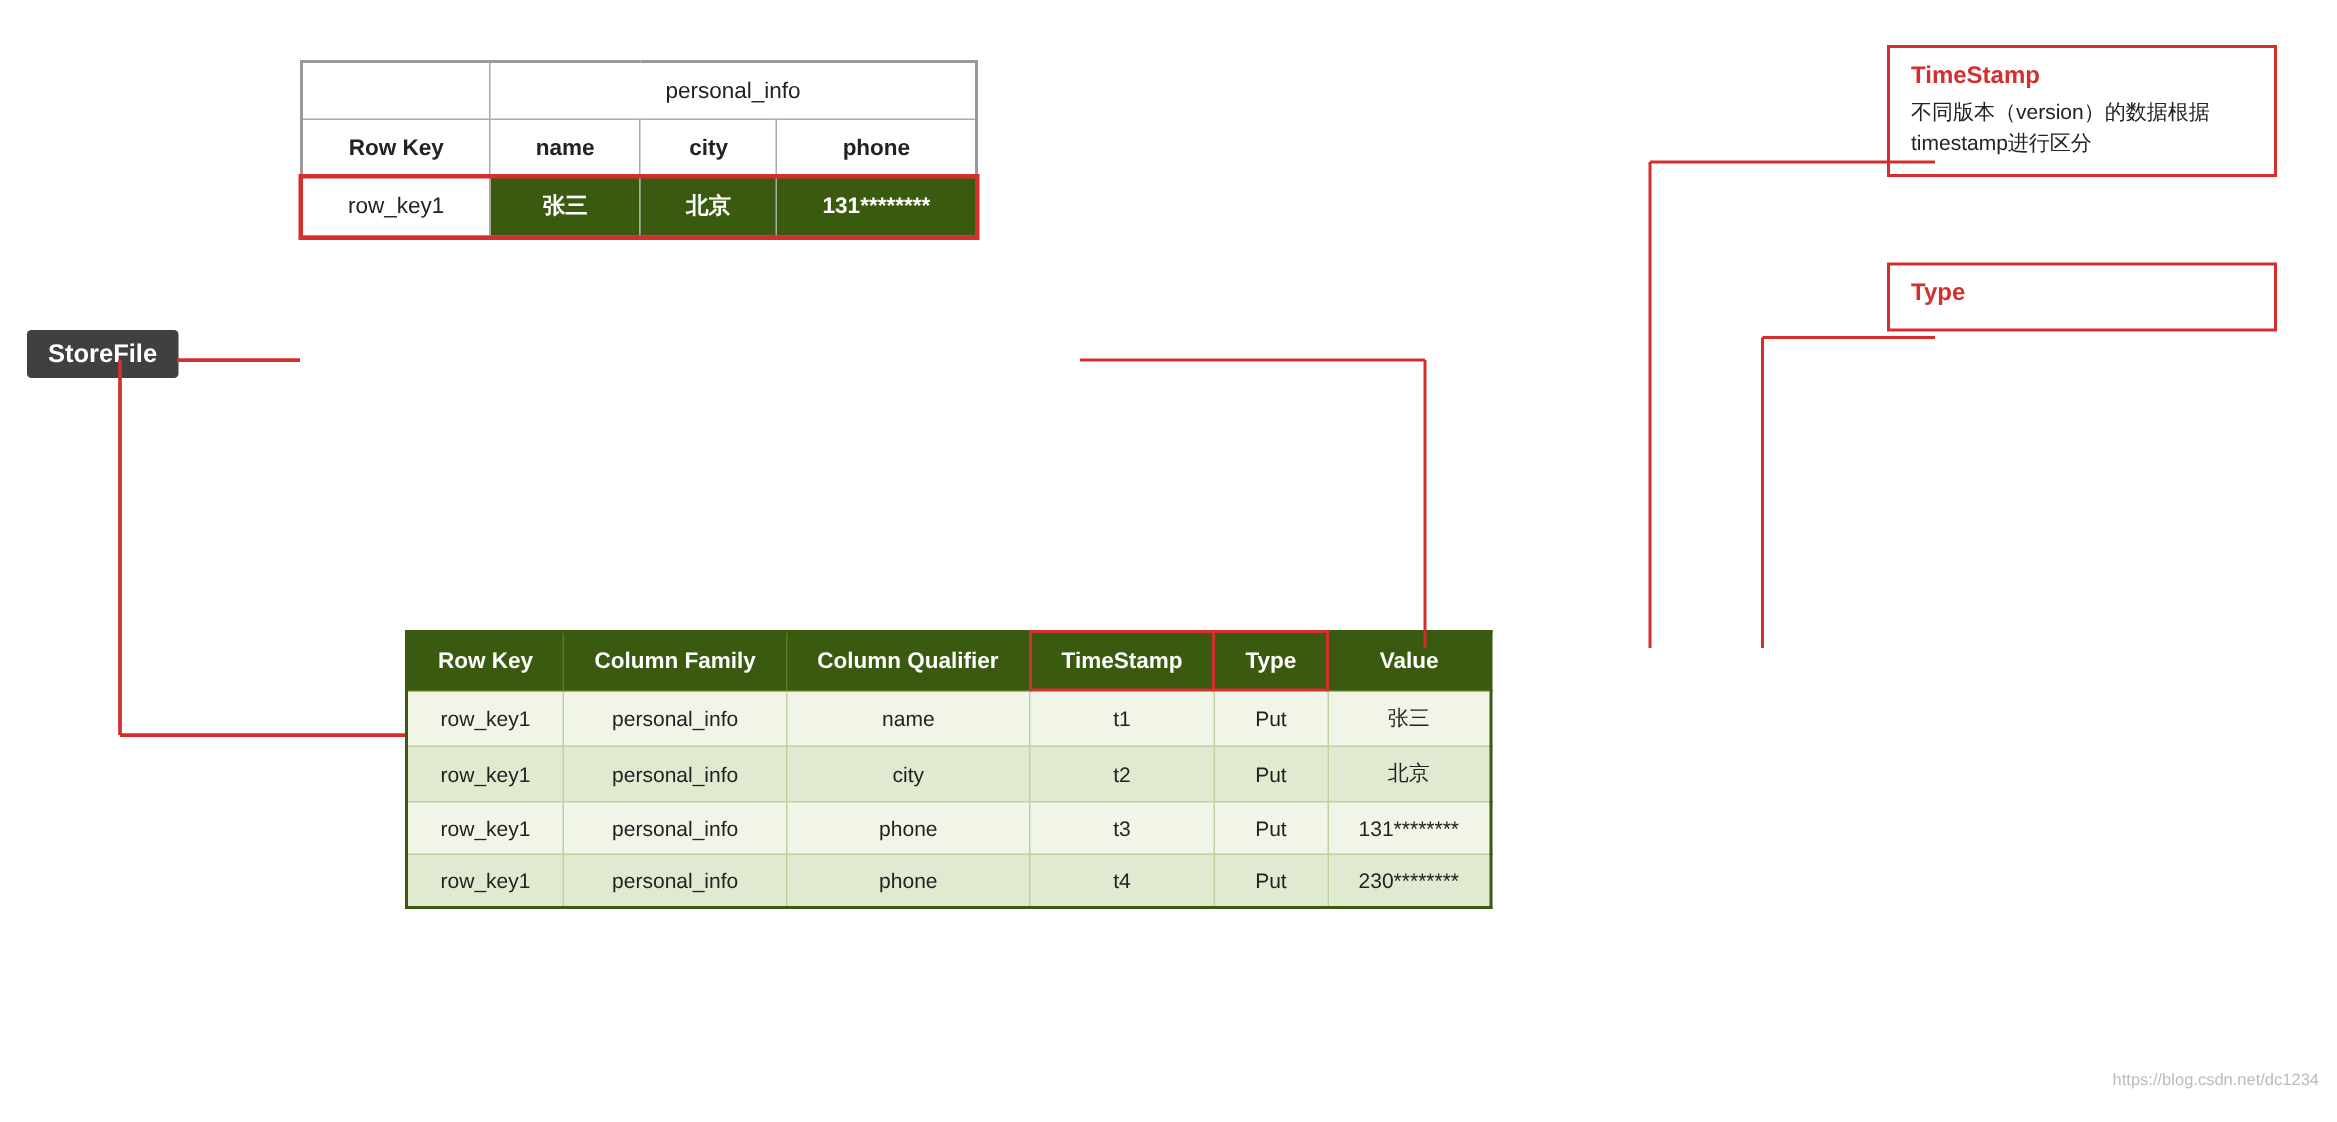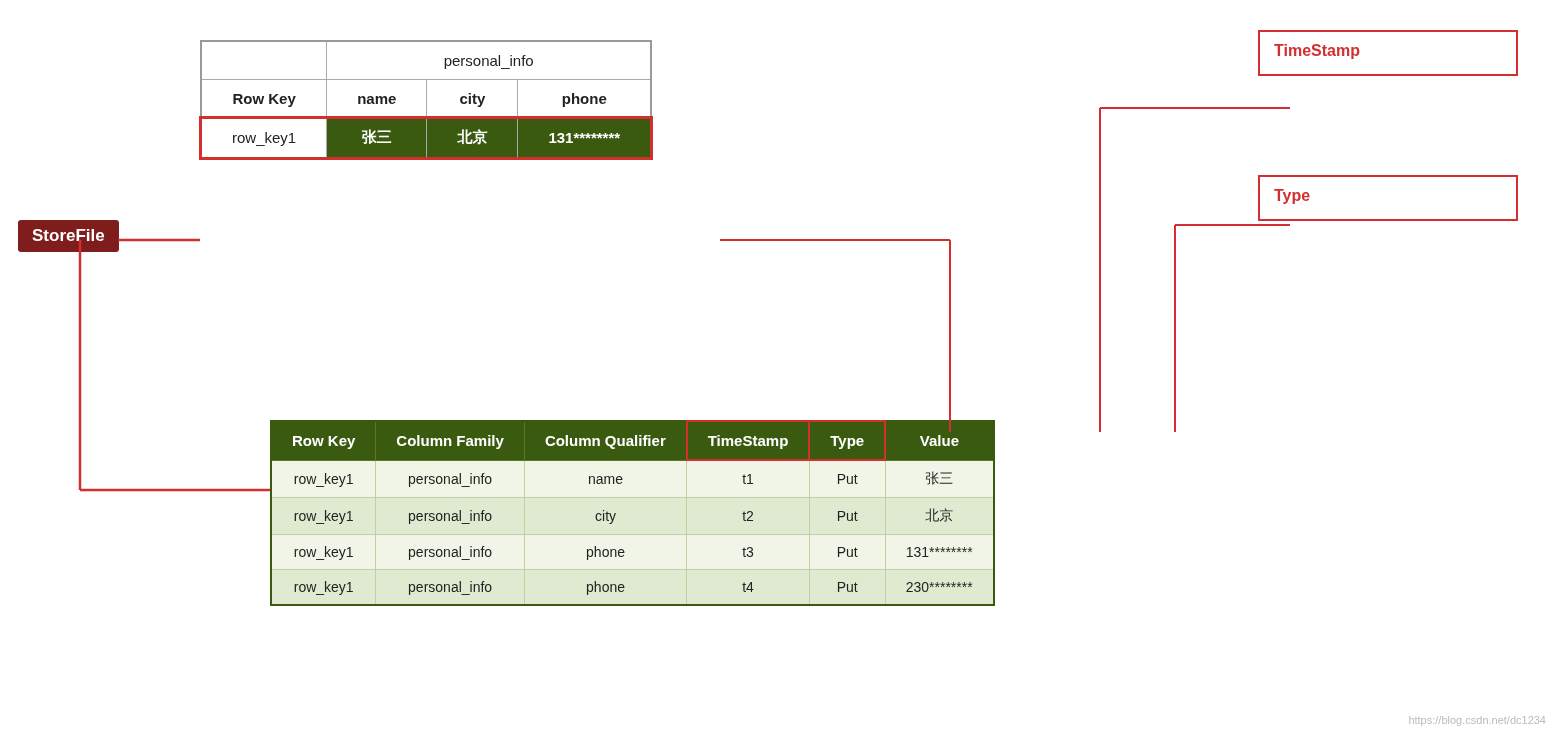--- a/index.html
+++ b/index.html
@@ -61,21 +61,21 @@
     .top-table .row-key-cell {
       background: #fff;
       font-size: 15px;
     }
 
     
     .storefile-label {
       position: absolute;
       top: 220px;
       left: 18px;
-      background: #7f1d1d;
+      background: #404040;
       color: #fff;
       font-weight: bold;
       font-size: 17px;
       padding: 6px 14px;
       border-radius: 3px;
     }
 
     
     .annotation-timestamp {
       position: absolute;
@@ -217,20 +217,21 @@
           <td class="green-cell">张三</td>
           <td class="green-cell">北京</td>
           <td class="green-cell">131********</td>
         </tr>
       </tbody>
     </table>
   </div>
 
   <div class="annotation-timestamp">
     <div class="ann-title">TimeStamp</div>
+    <div class="ann-body">不同版本（version）的数据根据timestamp进行区分</div>
   </div>
 
   <div class="annotation-type">
     <div class="ann-title">Type</div>
   </div>
 
   <div class="bottom-table-wrapper">
     <table class="bottom-table">
       <thead>
         <tr>

